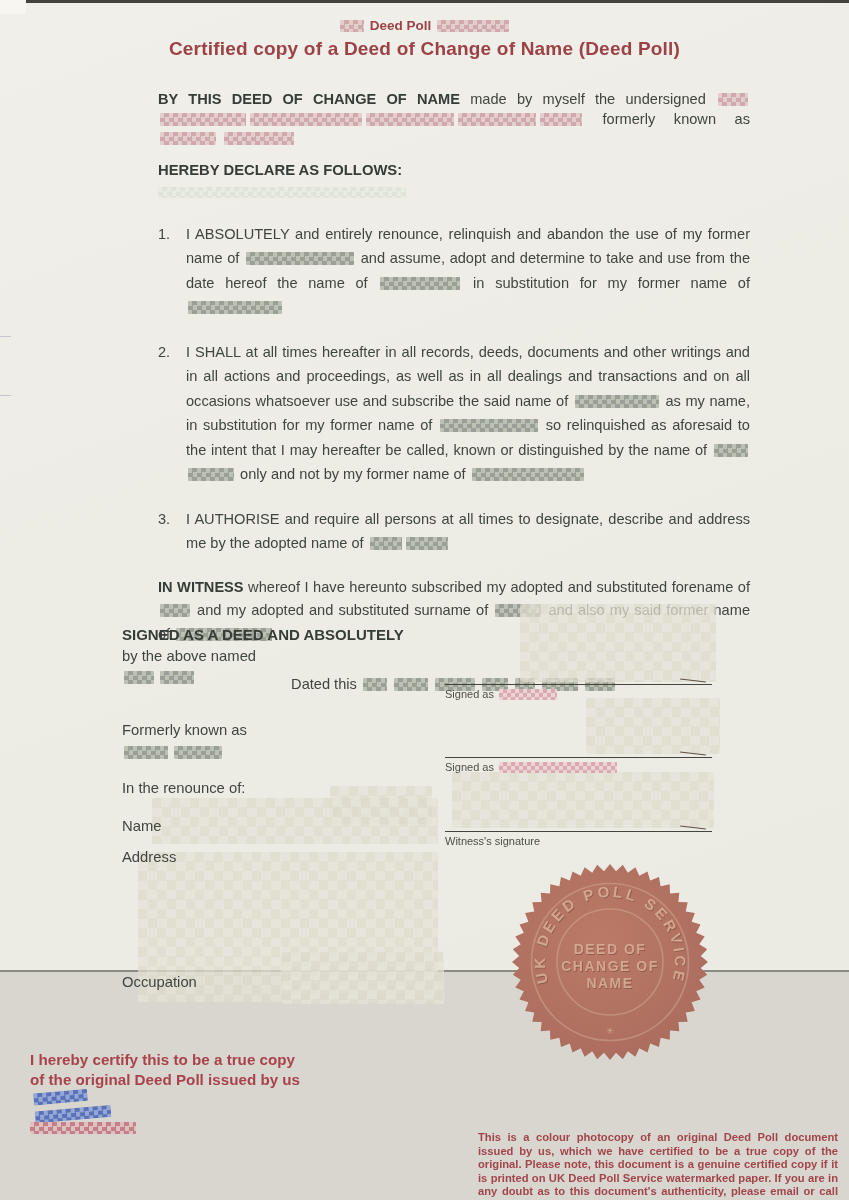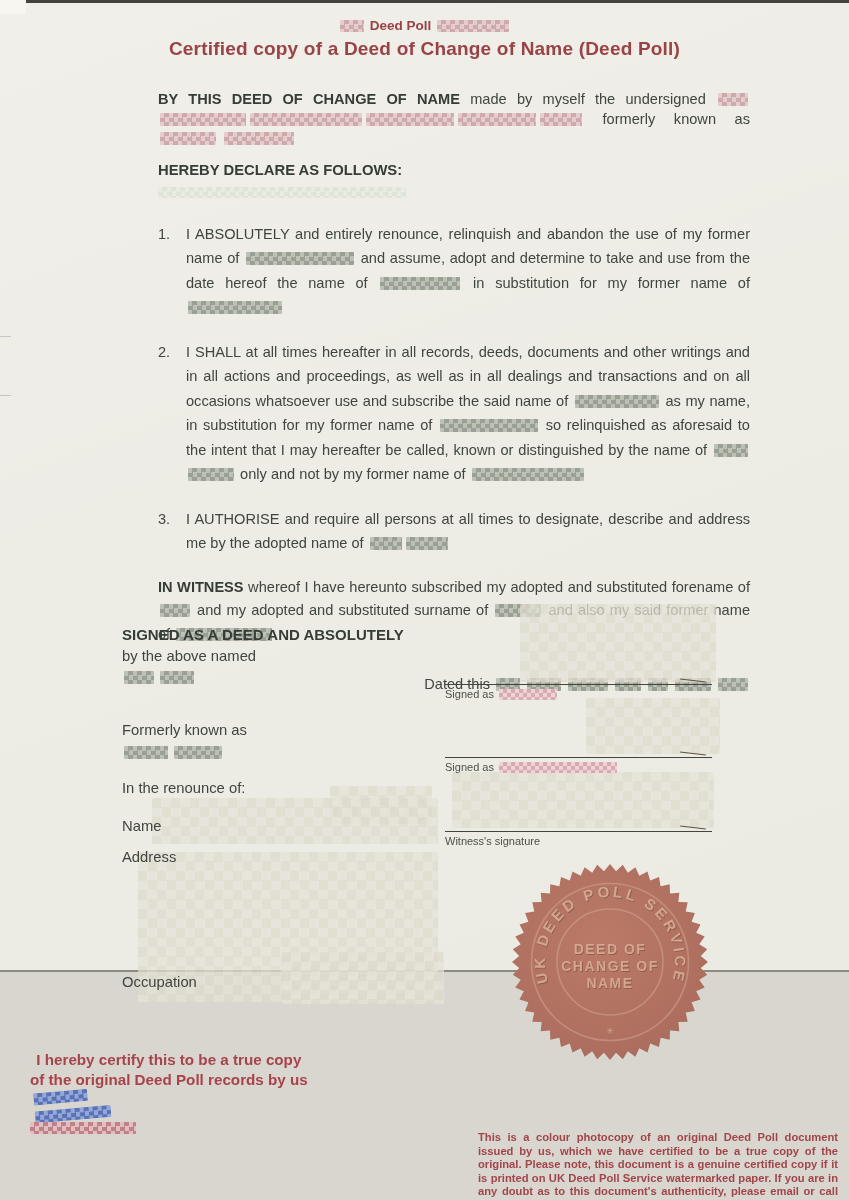--- a/index.html
+++ b/index.html
@@ -24,21 +24,21 @@
   .col{position:absolute;left:122px;top:90px;width:592px;font-size:14.6px;line-height:19.5px;text-align:justify;margin-left:36px;}
   .col b{color:#363c36;}
   .declare{font-weight:bold;margin-top:11px;font-size:14.8px;line-height:20px;color:#363c36;}
   .faint-line{margin-top:7px;width:248px;height:11px;border-radius:1px;
      background:repeating-conic-gradient(#dfe3d8 0% 25%,#e9ece3 0% 50%) 0 0/9px 9px;background-color:#e4e8de;}
   ol.clauses{list-style:none;margin:24px 0 0 0;padding:0;}
   ol.clauses li{display:flex;margin-bottom:20px;line-height:24.5px;}
   ol.clauses .num{flex:0 0 28px;}
   ol.clauses .ctext{flex:1;text-align:justify;}
   .witness-p{margin-top:2px;line-height:23.5px;}
-  .dated-row{margin-top:27px;line-height:22px;text-align:right;}
+  .dated-row{margin-top:27px;line-height:22px;text-align:center;}
 
   
   .rd{display:inline-block;height:13px;vertical-align:-2px;border-radius:1px;margin:0 2px;}
   .rd-g{background:repeating-conic-gradient(#9aa095 0% 25%,#bcc1b4 0% 50%) 0 0/9px 9px;background-color:#aab0a4;}
   .rd-p{background:repeating-conic-gradient(#cfa9ab 0% 25%,#e4cdcd 0% 50%) 0 0/9px 9px;background-color:#d9bcbd;}
   .rd-pk{background:repeating-conic-gradient(#d9aab0 0% 25%,#ecd3d6 0% 50%) 0 0/8px 8px;background-color:#e2c1c5;}
   .rd-b{background:repeating-conic-gradient(#5a72b5 0% 25%,#93a7d9 0% 50%) 0 0/9px 9px;background-color:#7289c7;}
   .mz{position:absolute;border-radius:2px;}
   .mz-l{background:repeating-conic-gradient(#e6e3d8 0% 25%,#dedacd 0% 50%) 0 0/19px 19px;background-color:#e2dfd3;opacity:.75;}
 
@@ -48,21 +48,21 @@
   .lbl-b{font-size:15px;font-weight:bold;color:#363c36;}
   .sigline{position:absolute;width:267px;height:0;border-top:1.4px solid #45453b;}
   .sigline::after{content:"";position:absolute;right:6px;top:-5px;width:26px;height:0;border-top:1.2px solid #5d5344;transform:rotate(7deg);}
   .sig-caption{position:absolute;font-size:11px;color:#4c5147;}
 
   
   .seal{position:absolute;left:510px;top:862px;width:200px;height:200px;}
 
   
   .foot-left{position:absolute;left:30px;top:1050px;color:#a8434c;font-weight:bold;}
-  .cert-line{font-size:15.2px;line-height:20px;text-align:center;}
+  .cert-line{font-size:15.2px;line-height:20px;}
   .role-row,.tel-row,.email-row{font-size:14.6px;line-height:18.5px;}
   .role-row{margin-top:4px;}
   .blue-sig{position:absolute;left:34px;top:1086px;width:80px;height:33px;transform:rotate(-5deg);}
   .red-mosaic{position:absolute;left:30px;top:1122px;width:106px;height:12px;
      background:repeating-conic-gradient(#c08187 0% 25%,#e2bec1 0% 50%) 0 0/9px 9px;background-color:#d4a3a8;border-radius:1px;}
   .foot-right{position:absolute;left:478px;top:1131px;width:360px;font-size:11.2px;line-height:13.5px;font-weight:bold;color:#a2454b;text-align:justify;}
 </style>
 </head>
 <body>
 
@@ -180,21 +180,21 @@
           <text x="100" y="109">CHANGE OF</text>
           <text x="100" y="126">NAME</text>
         </g>
       </g>
       <text x="100" y="172" font-size="9" text-anchor="middle" fill="#d3a78f">✳</text>
     </g>
   </svg>
 
   <div class="foot-left">
     <div class="cert-line">I hereby certify this to be a true copy</div>
-    <div class="cert-line">of the original Deed Poll records by us</div>
+    <div class="cert-line">of the original Deed Poll issued by us</div>
   </div>
   <div class="blue-sig">
     <span class="rd rd-b" style="width:54px;height:12px;margin:0"></span>
     <span class="rd rd-b" style="width:76px;height:12px;margin:2px 0 0 0"></span>
   </div>
   <div class="red-mosaic"></div>
 
   <div class="foot-right">This is a colour photocopy of an original Deed Poll document issued by us, which we have certified to be a true copy of the original. Please note, this document is a genuine certified copy if it is printed on UK Deed Poll Service watermarked paper. If you are in any doubt as to this document's authenticity, please email or call us.</div>
 </div>
 

